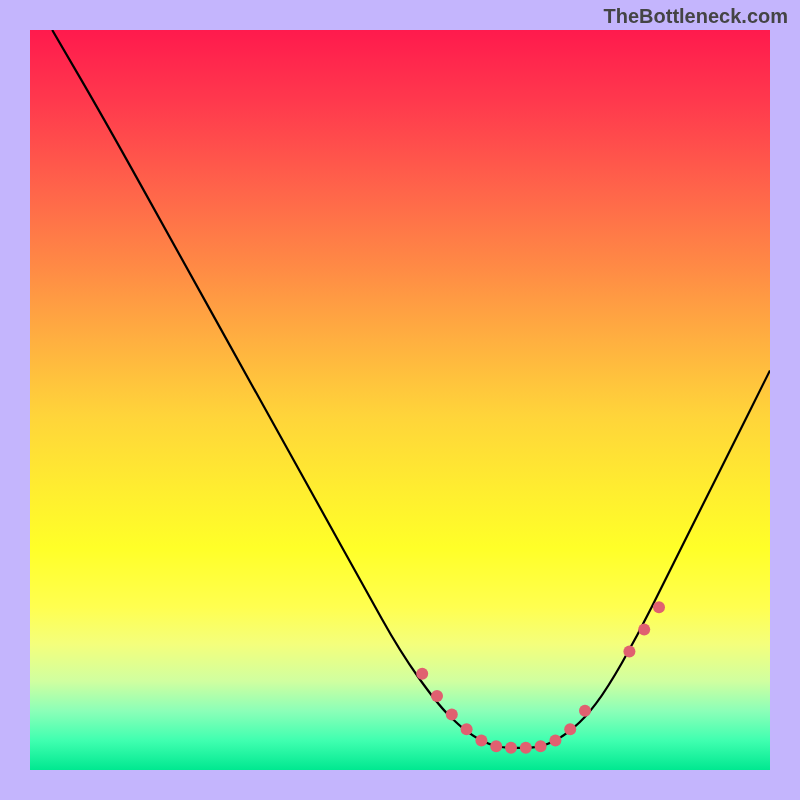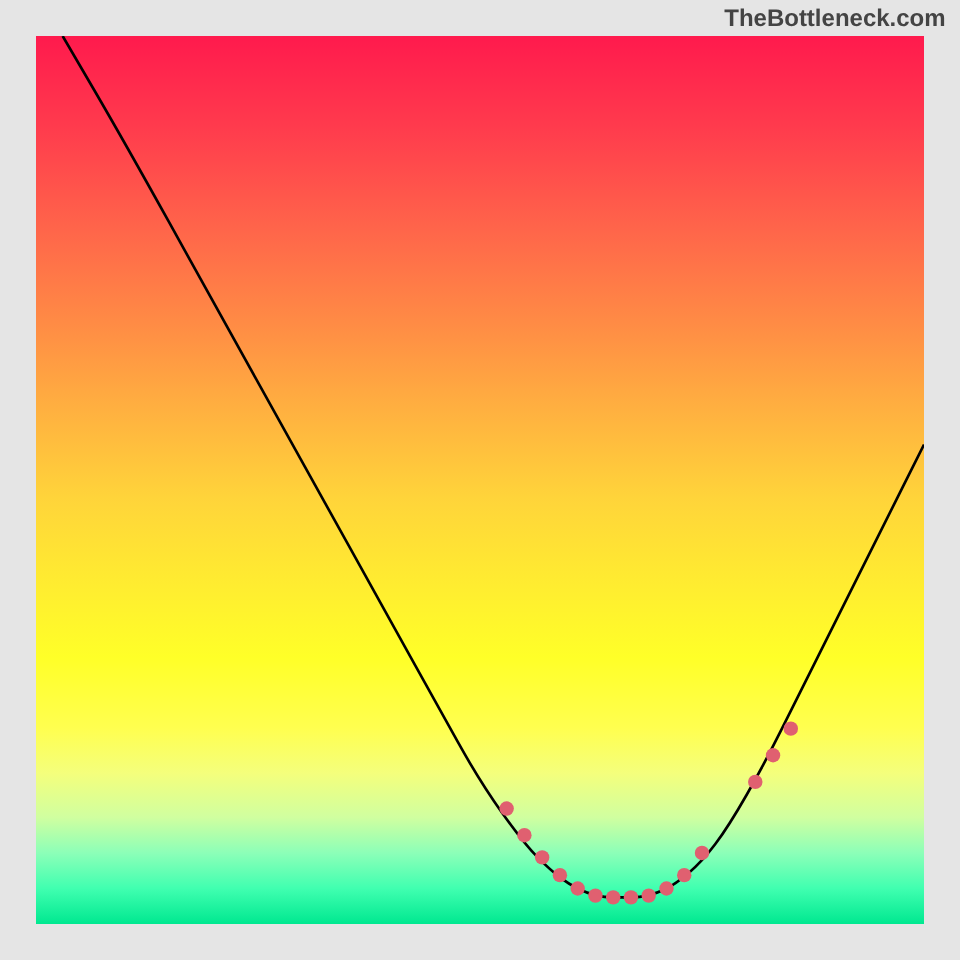--- a/index.html
+++ b/index.html
@@ -7,21 +7,21 @@
     padding: 0;
     background: #000;
     width: 800px;
     height: 800px;
     position: relative;
     font-family: Arial, sans-serif;
   }
   .container {
     width: 800px;
     height: 800px;
-    background: #e5e5e5;
+    background: #c4b5fd;
     position: relative;
   }
   .watermark {
     position: absolute;
     top: 5px;
     right: 12px;
     color: #444;
     font-size: 20px;
     font-weight: bold;
     z-index: 10;

